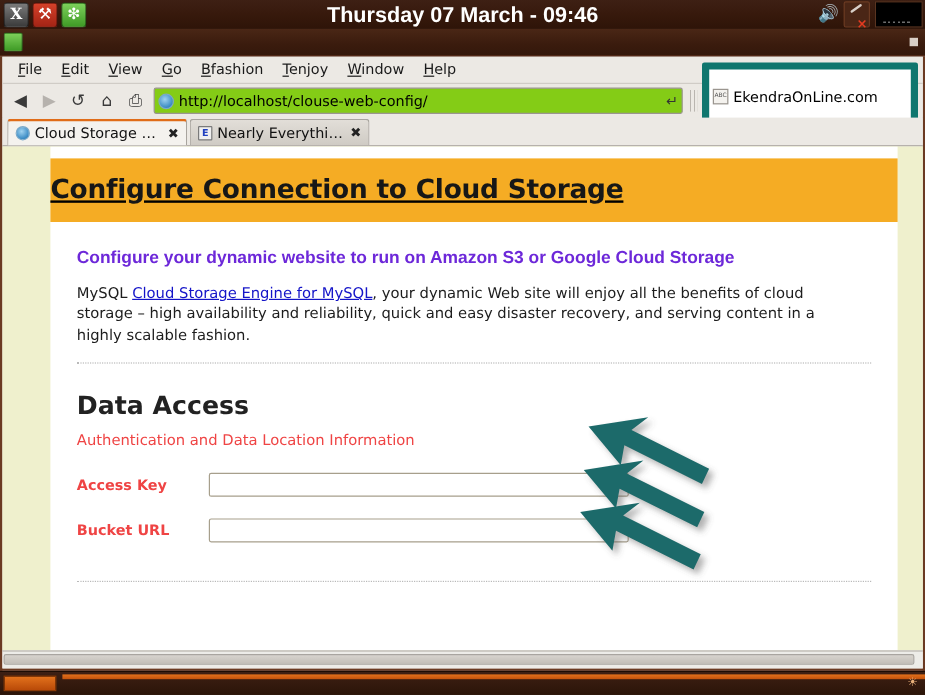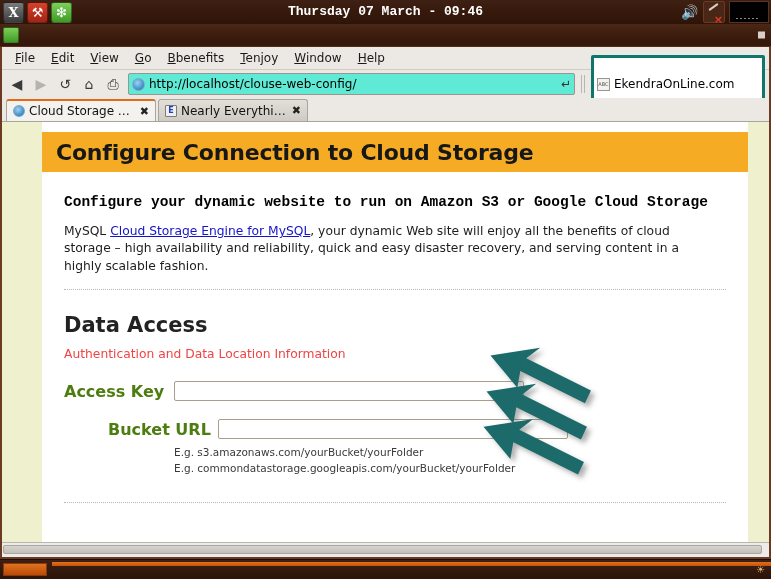--- a/index.html
+++ b/index.html
@@ -32,22 +32,22 @@
     border: 1px solid rgba(0,0,0,.45);
     box-sizing: border-box;
   }
   .launcher.xterm { background: linear-gradient(to bottom,#7b7b7b,#3b3b3b); font-family:"DejaVu Serif",serif; }
   .launcher.tool  { background: linear-gradient(to bottom,#d6412a,#a32415); }
   .launcher.net   { background: linear-gradient(to bottom,#7dd05a,#3f9b26); }
 
   #panel-clock {
     position: absolute; left: 0; right: 0; top: 0;
     line-height: 24px; text-align: center;
-    color: #ffffff; font-weight: bold; font-size: 13px;
-    font-family: Liberation Mono, monospace;
+    color: #ffffff; font-weight: bold; font-size: 18px;
+    font-family: Liberation Sans, sans-serif;
     pointer-events: none;
   }
   .panel-tray {
     position: absolute; right: 2px; top: 0; height: 24px;
     display: flex; align-items: center; gap: 4px;
   }
   .tray-vol { color: #f2e9e2; font-size: 14px; line-height: 1; }
   .tray-net {
     width: 20px; height: 20px; background: #4a2616;
     border: 1px solid #6b3a22; border-radius: 2px;
@@ -138,21 +138,21 @@
     background: #ece9e4;
   }
   .nav-btn {
     width: 22px; height: 22px;
     display: flex; align-items: center; justify-content: center;
     color: #3a3a3a; font-size: 14px; line-height: 1;
   }
   .nav-btn.disabled { color: #b6b2ad; }
   #urlbar {
     flex: 1 1 auto; height: 20px;
-    background: #5eead4;
+    background: #84cc16;
     border: 1px solid #9a958f;
     border-radius: 2px;
     display: flex; align-items: center;
     padding: 0 3px; margin: 0 2px;
     min-width: 0;
   }
   .url-favicon {
     width: 13px; height: 13px; flex: 0 0 13px;
     border-radius: 50%;
     background: radial-gradient(circle at 40% 35%, #9fd2f0 0%, #3a8bc4 70%, #1d5d8f 100%);
@@ -165,22 +165,22 @@
     white-space: nowrap; overflow: hidden;
   }
   .url-go { color: #333; font-size: 12px; padding-left: 3px; }
   .bar-grip {
     width: 6px; height: 18px; flex: 0 0 6px;
     background: repeating-linear-gradient(to right,#b9b5af 0 1px, #ece9e4 1px 3px);
     margin: 0 2px;
   }
   #searchbar {
     width: 162px; flex: 0 0 162px; height: 20px;
-    background: #fff; border: 3px solid #0f766e; border-radius: 2px;
-    display: flex; align-items: center; padding: 16px 3px;
+    background: #fff; border: 6px solid #0f766e; border-radius: 2px;
+    display: flex; padding: 16px 3px;
   }
   .search-favicon {
     width: 13px; height: 13px; flex: 0 0 13px;
     background: #f4f2ee; border: 1px solid #9a958f;
     box-sizing: border-box; margin-right: 4px;
     font-size: 5px; color: #555; text-align: center; line-height: 11px;
     font-family: "DejaVu Sans", sans-serif;
   }
   #search-text { font-size: 12px; color: #000; white-space: nowrap; overflow: hidden; }
 
@@ -233,35 +233,36 @@
   }
   #page {
     position: absolute; left: 40px; top: 0;
     width: 706px; min-height: 100%;
     background: #ffffff;
     box-sizing: border-box;
   }
   #page-banner {
     margin: 10px 0 0 0;
     background: #f5ac24;
-    height: 40px;
-    display: flex; align-items: center;
-    padding-left: 14px;
-    box-sizing: border-box;
+    height: 53px;
+    display: flex; align-items: center;
+    padding-left: 0;
+    box-sizing: border-box;
+    text-decoration: underline;
   }
   #page-title {
     font-size: 22px; font-weight: bold; color: #171717;
     font-family: "DejaVu Sans", sans-serif;
     letter-spacing: -0.2px;
   }
   #page-body { padding: 0 22px 0 22px; }
   #intro-heading {
-    font-size: 14.5px; font-weight: bold; color: #000000;
+    font-size: 14.5px; font-weight: bold; color: #6d28d9;
     margin: 22px 0 13px 0;
-    font-family: Liberation Mono, monospace;
+    font-family: Liberation Sans, sans-serif;
   }
   #intro-para {
     font-size: 12.3px; color: #1d1d1d; line-height: 1.42;
     margin: 0 0 14px 0; max-width: 650px;
     font-family: "DejaVu Sans", sans-serif;
   }
   #intro-link {
     color: #1414c8; text-decoration: underline;
   }
   .rule {
@@ -276,21 +277,21 @@
   .section-sub {
     font-size: 12.3px; color: #ef4444; margin: 0 0 20px 0;
     font-family: "DejaVu Sans", sans-serif;
   }
   .form-row {
     display: flex; align-items: center;
     margin-bottom: 18px;
   }
   .form-label {
     width: 110px; flex: 0 0 110px;
-    font-size: 16px; font-weight: bold; color: #4d7c0f;
+    font-size: 12px; font-weight: bold; color: #ef4444;
     font-family: "DejaVu Sans", sans-serif;
   }
   .form-input {
     width: 350px; height: 20px;
     border: 1px solid #a79f8c;
     background: #fff; border-radius: 2px;
     box-sizing: border-box;
     font-size: 12px; padding: 0 4px;
     font-family: "DejaVu Sans", sans-serif;
     color: #000;
@@ -373,21 +374,21 @@
     <span class="win-btn-min"></span>
   </div>
 
   <div id="browser">
 
     <div id="menubar">
       <div class="menu-item"><span class="acc">F</span><span>ile</span></div>
       <div class="menu-item"><span class="acc">E</span><span>dit</span></div>
       <div class="menu-item"><span class="acc">V</span><span>iew</span></div>
       <div class="menu-item"><span class="acc">G</span><span>o</span></div>
-      <div class="menu-item"><span class="acc">B</span><span>benefits</span></div>
+      <div class="menu-item"><span class="acc">B</span><span>fashion</span></div>
       <div class="menu-item"><span class="acc">T</span><span>enjoy</span></div>
       <div class="menu-item"><span class="acc">W</span><span>indow</span></div>
       <div class="menu-item"><span class="acc">H</span><span>elp</span></div>
     </div>
 
     <div id="navbar">
       <span class="nav-btn">◀</span>
       <span class="nav-btn disabled">▶</span>
       <span class="nav-btn">↺</span>
       <span class="nav-btn">⌂</span>
@@ -437,29 +438,25 @@
 
           <div class="section-h">Data Access</div>
           <div class="section-sub">Authentication and Data Location Information</div>
 
           <div class="form-row">
             <span class="form-label">Access Key</span>
             <input class="form-input" type="text" value="" style="">
           </div>
 
 
-          <div class="form-row" style="margin-bottom:6px;margin-left:44px;">
+          <div class="form-row" style="margin-bottom:6px;">
             <span class="form-label">Bucket URL</span>
             <input class="form-input" type="text" value="" style="">
           </div>
 
-          <div class="form-hints" style="margin-top:0;">
-            <div>E.g. s3.amazonaws.com/yourBucket/yourFolder</div>
-            <div>E.g. commondatastorage.googleapis.com/yourBucket/yourFolder</div>
-          </div>
 
           <div style="height:26px"></div>
           <hr class="rule">
 
         </div>
       </div>
 
       <svg id="arrows" viewBox="0 0 771 430" preserveAspectRatio="none">
         <defs>
           <filter id="ashadow" x="-20%" y="-20%" width="160%" height="160%">

